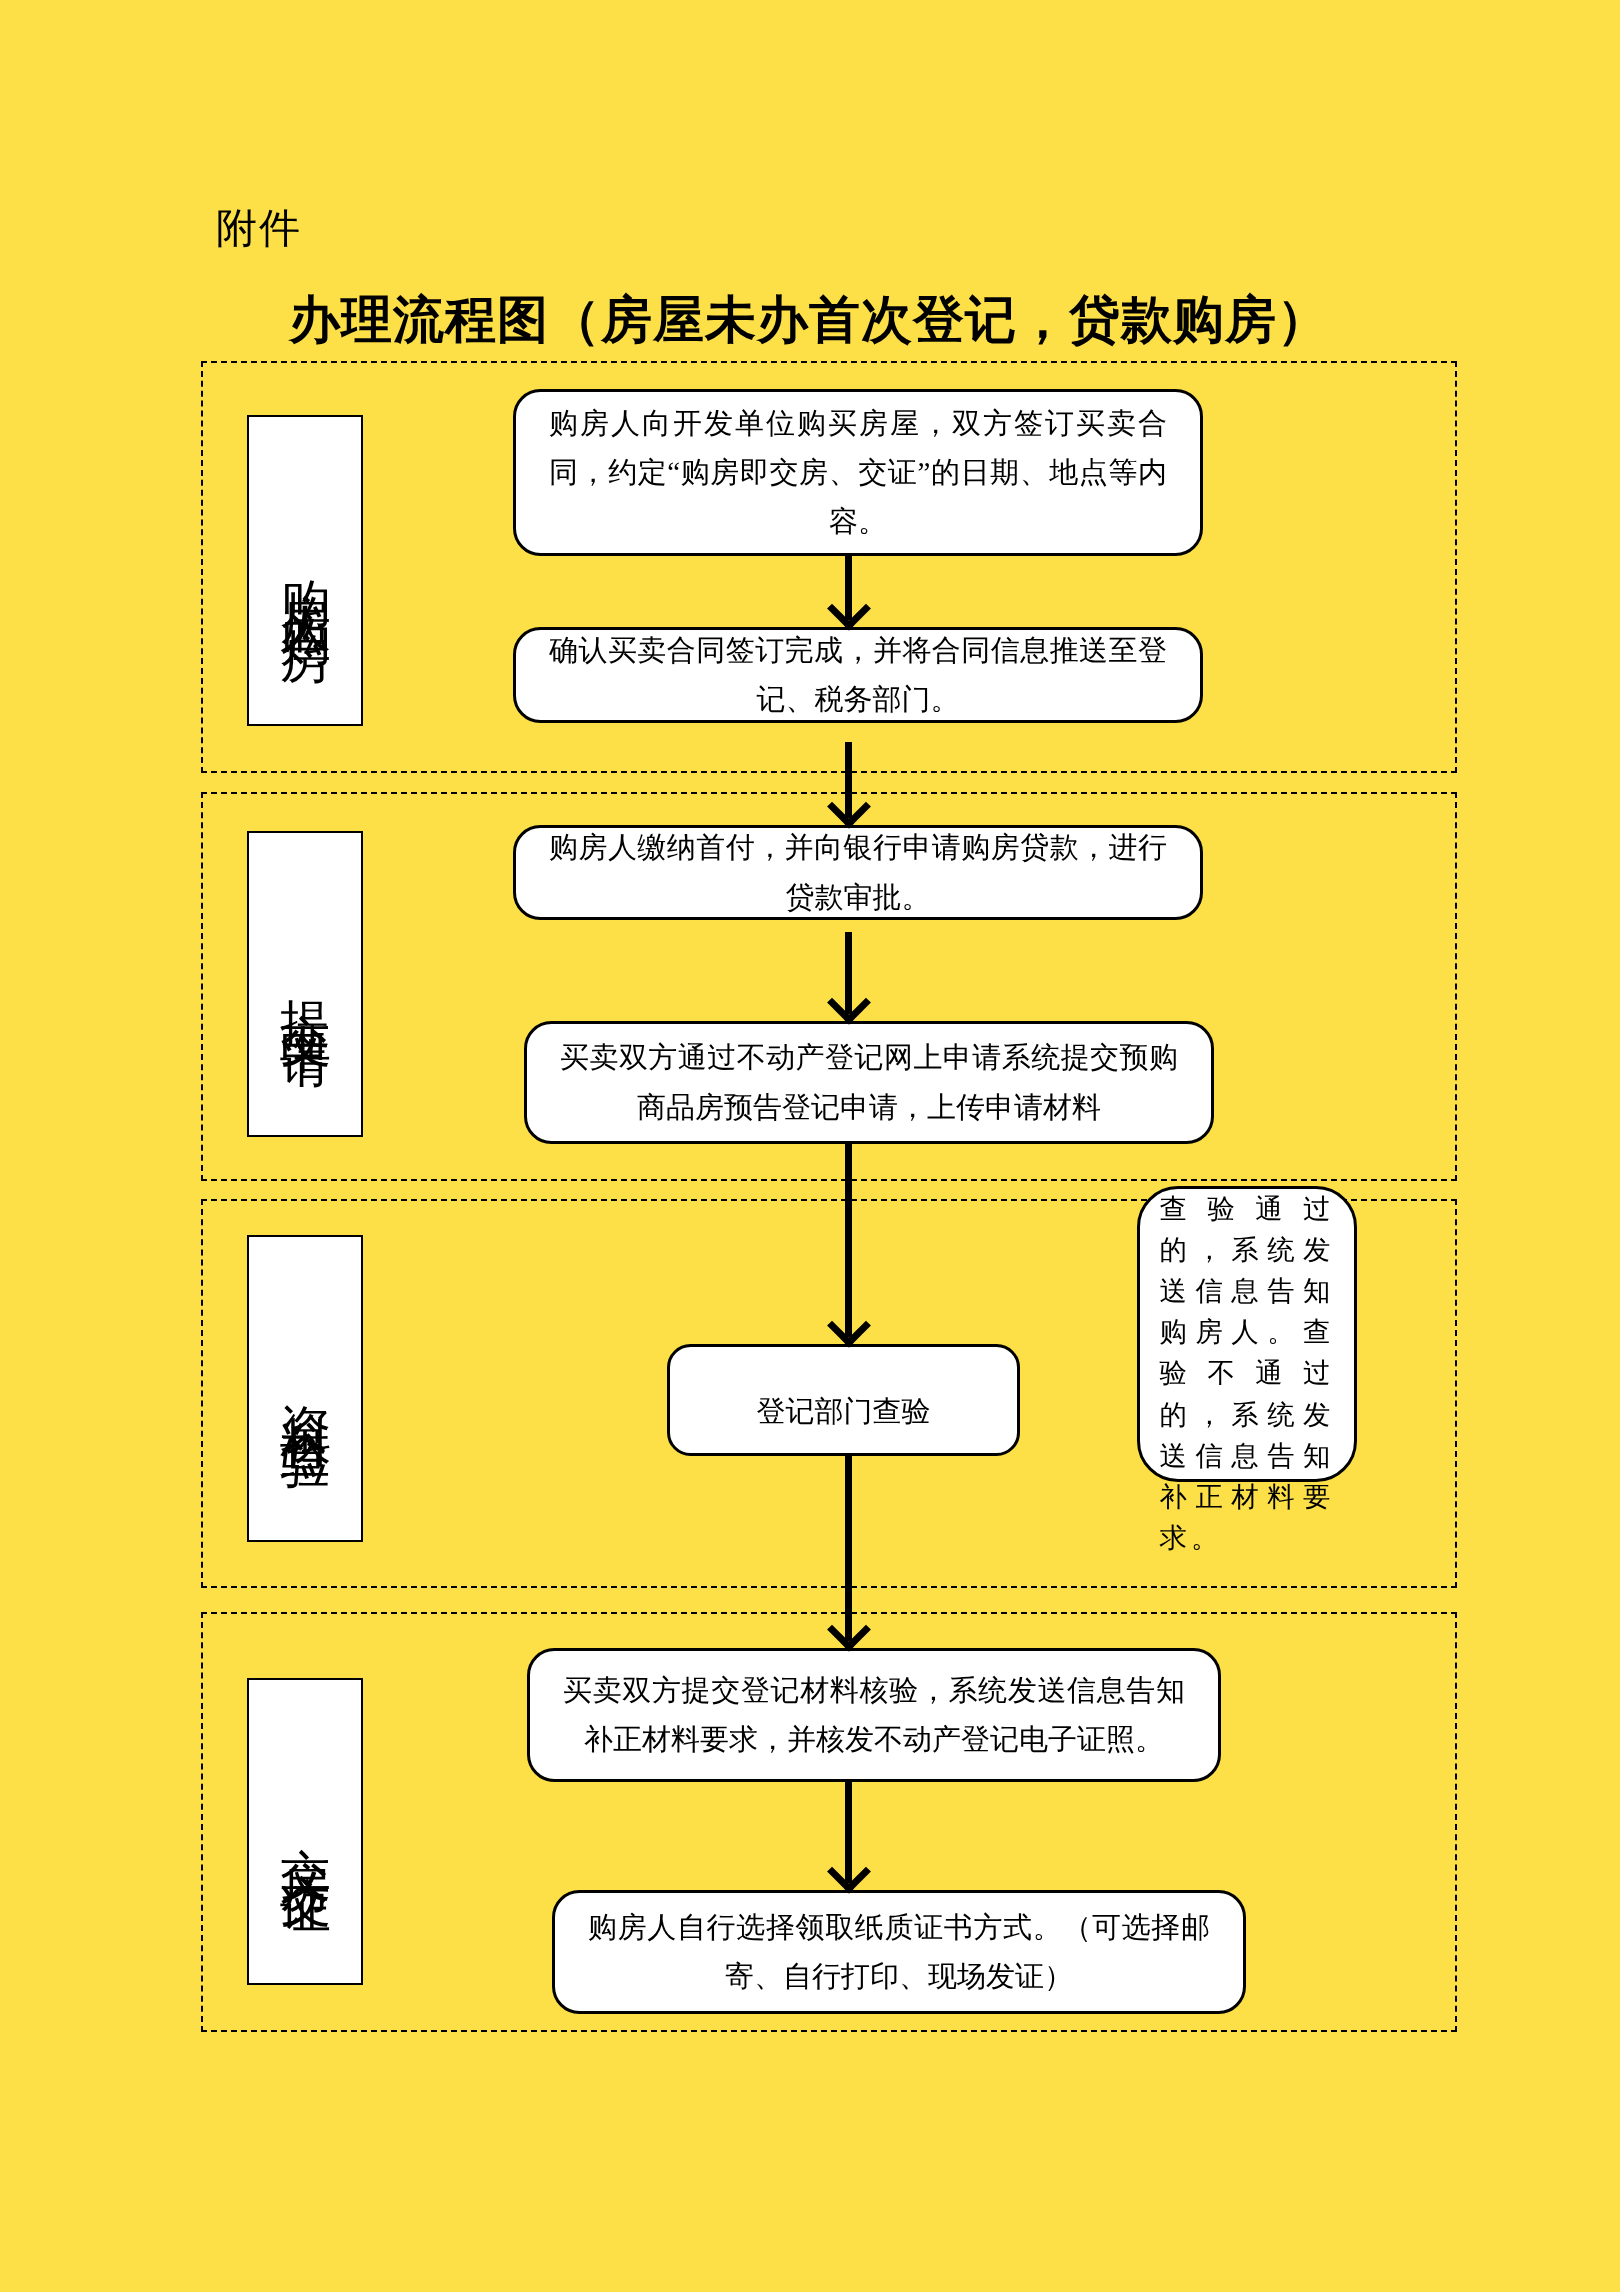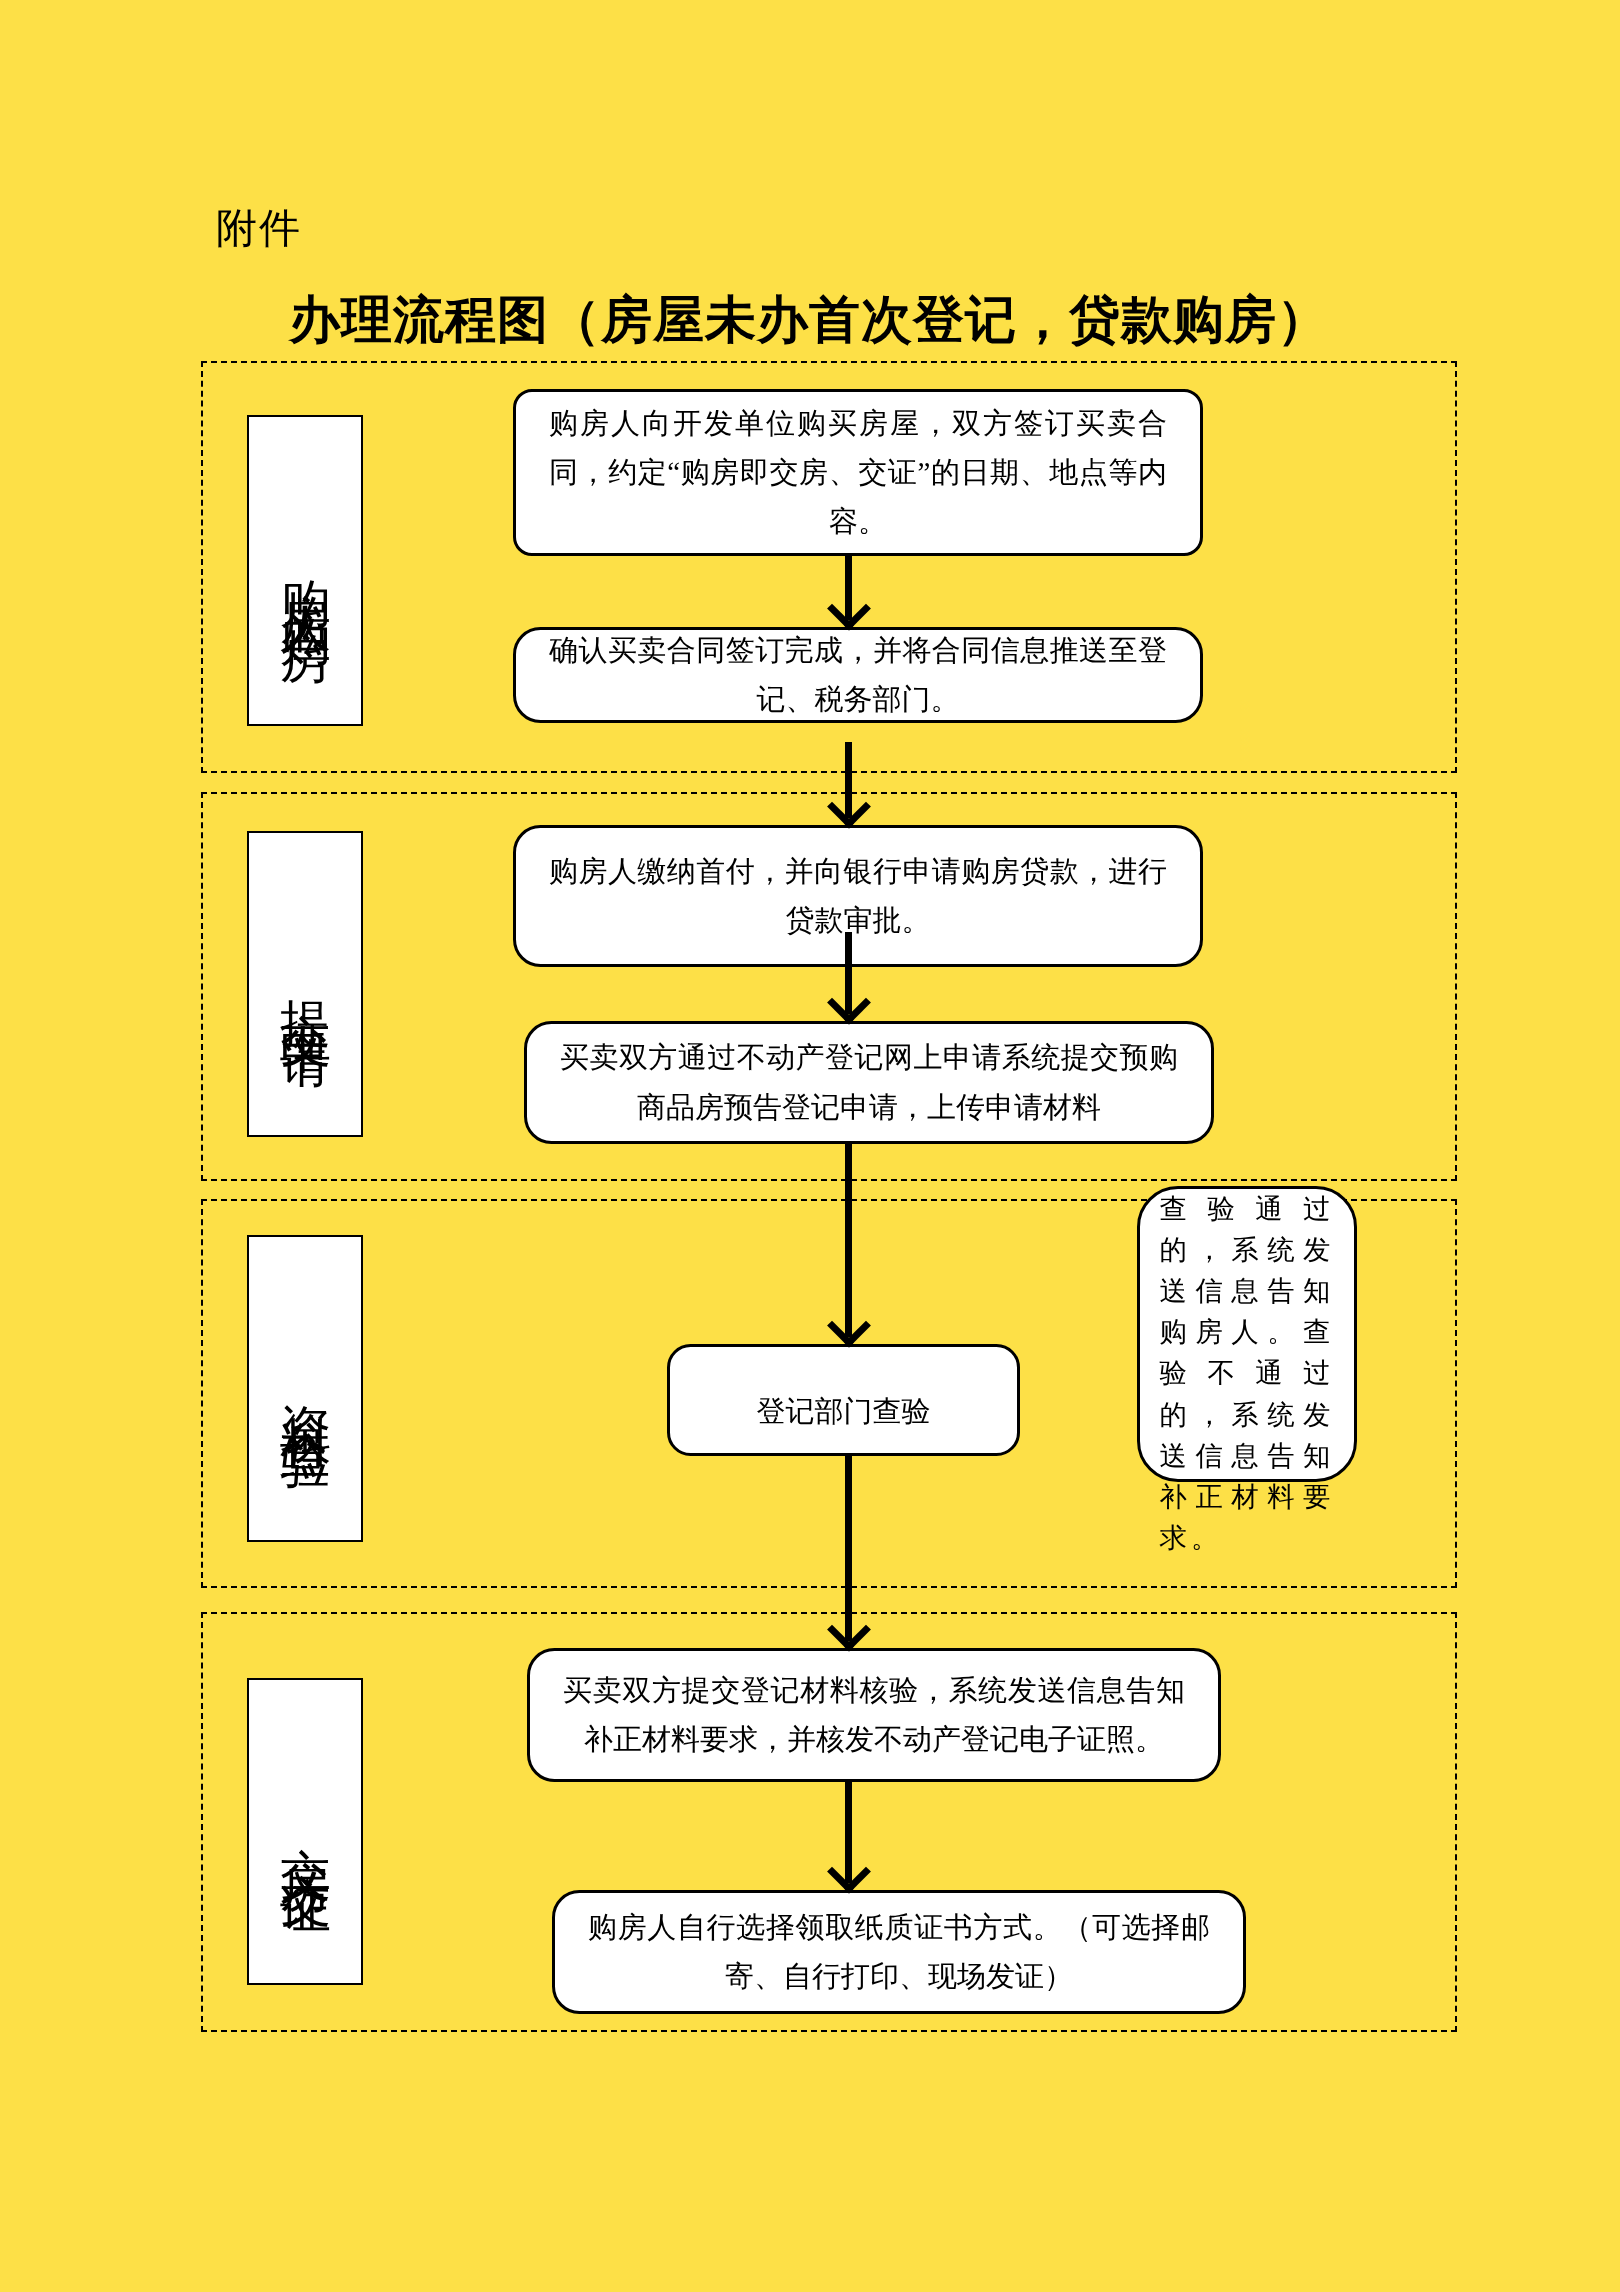--- a/index.html
+++ b/index.html
@@ -70,23 +70,23 @@
     font-size: 29px;
     line-height: 1.7;
   }
   .flow-box .txt {
     width: 100%;
     box-sizing: border-box;
     text-align: justify;
     text-align-last: center;
     padding: 0 33px;
   }
-  .b1 { left: 513px; top: 389px;  width: 690px; height: 167px; border-radius: 19px; }
+  .b1 { left: 513px; top: 389px;  width: 690px; height: 167px; }
   .b2 { left: 513px; top: 627px;  width: 690px; height: 96px; }
-  .b3 { left: 513px; top: 825px;  width: 690px; height: 142px; }
+  .b3 { left: 513px; top: 825px;  width: 690px; height: 95px; }
   .b4 { left: 524px; top: 1021px; width: 690px; height: 123px; }
   .b5 { left: 667px; top: 1344px; width: 353px; height: 112px; justify-content: center; border-radius: 23.5px; }
   .b5 .txt { padding-top: 23.5px; }
   .b6 { left: 527px; top: 1648px; width: 694px; height: 134px; }
   .b7 { left: 527px; top: 1890px; width: 694px; height: 124px; margin-left: 25px; }
   .side-box {
     position: absolute;
     left: 1137px; top: 1186px; width: 220px; height: 296px;
     border: 3.9px solid #000;
     border-radius: 41px;

